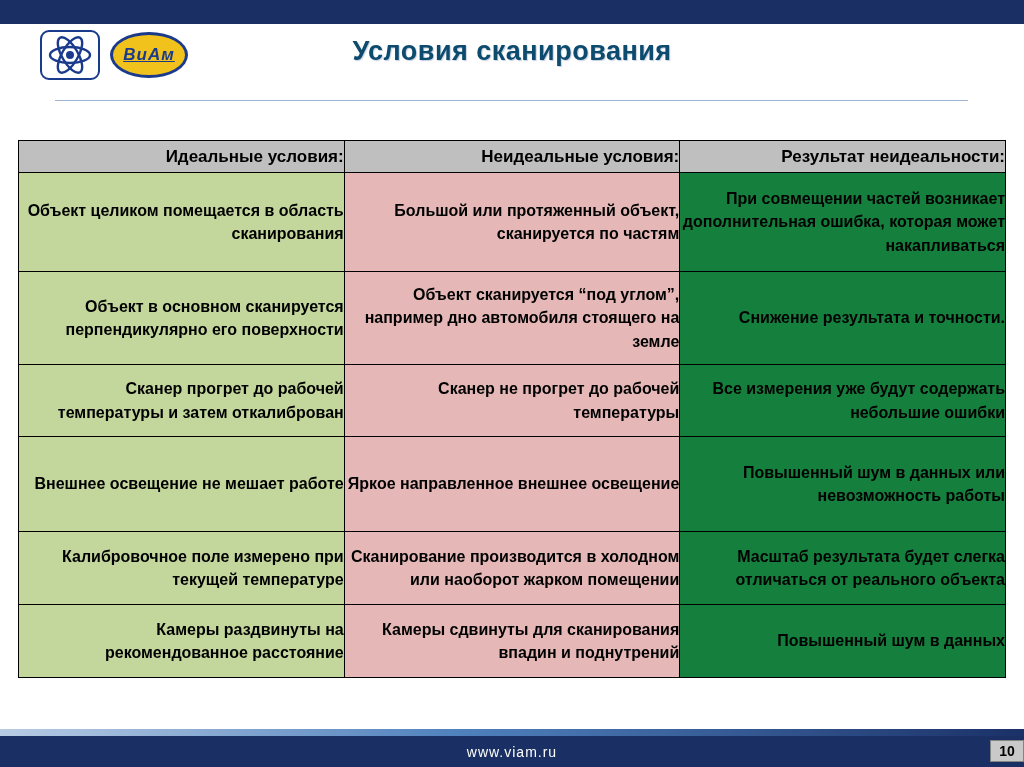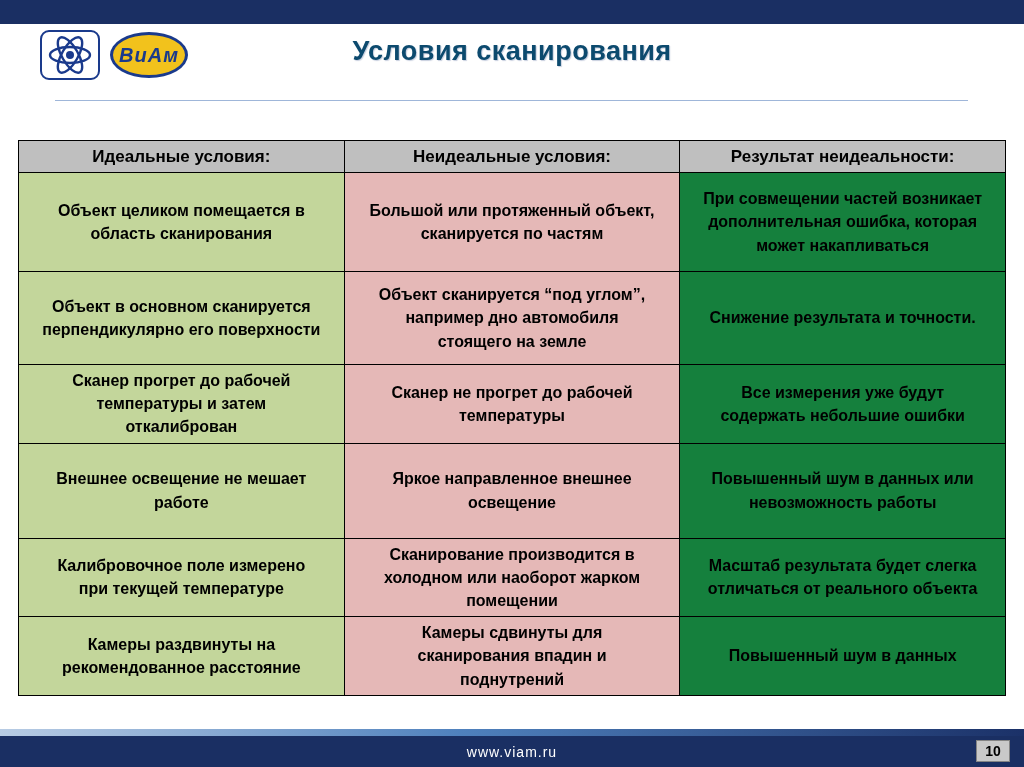--- a/index.html
+++ b/index.html
@@ -6,47 +6,47 @@
   body{
     width:1024px;height:767px;position:relative;overflow:hidden;
     background:#ffffff;font-family:"Liberation Sans", sans-serif;
   }
   .top-strip{position:absolute;top:0;left:0;width:100%;height:24px;background:#1a2f63;}
   .logos{position:absolute;top:30px;left:40px;display:flex;gap:10px;align-items:center;}
   .logo-box{width:60px;height:50px;background:#fff;border:2px solid #1a3a8c;border-radius:9px;
     display:flex;align-items:center;justify-content:center;box-sizing:border-box;}
   .logo-oval{width:78px;height:46px;background:#f2c21c;border:3px solid #1a3a8c;border-radius:50%;
     display:flex;align-items:center;justify-content:center;box-sizing:border-box;}
-  .logo-oval span{font-style:italic;font-weight:bold;font-size:20px;color:#1a3a8c;letter-spacing:1px;}
+  .logo-oval span{font-style:italic;font-weight:bold;font-size:17px;color:#1a3a8c;letter-spacing:1px;text-decoration:underline;}
   .title{position:absolute;top:36px;left:0;width:100%;text-align:center;
     font-size:27px;font-weight:bold;color:#0c4a6e;letter-spacing:0.5px;
     text-shadow:1px 1px 1px rgba(31,61,122,0.25);}
   .rule{position:absolute;top:100px;left:55px;width:913px;height:1px;background:#9fb6d9;}
 
   table.cond{position:absolute;top:140px;left:18px;width:988px;border-collapse:collapse;table-layout:fixed;}
-  .cond th,.cond td{border:1px solid #000;text-align:center;vertical-align:middle;
-    font-weight:bold;color:#000;padding:4px 22px;box-sizing:border-box;margin-left:15px;}
+  .cond th,.cond td{border:1px solid #000;text-align:right;vertical-align:middle;
+    font-weight:bold;color:#000;padding:4px 0;box-sizing:border-box;margin-left:15px;}
   .cond th{background:#bfbfbf;height:32px;font-size:17px;}
   .cond td{font-size:16px;line-height:1.45;}
   .cond tbody tr:nth-child(1){height:99px;}
   .cond tbody tr:nth-child(2){height:93px;}
   .cond tbody tr:nth-child(3){height:72px;}
   .cond tbody tr:nth-child(4){height:95px;}
   .cond tbody tr:nth-child(5){height:73px;}
   .cond tbody tr:nth-child(6){height:73px;}
   .c0{background:#c3d69b;}
   .c1{background:#e5b8b7;}
   .c2{background:#15803d;}
 
   .gradient-line{position:absolute;left:0;width:100%;bottom:31px;height:7px;
     background:linear-gradient(90deg,#b8cce4 0%,#4f81bd 45%,#1b3168 100%);}
   .footer-bar{position:absolute;left:0;width:100%;bottom:0;height:31px;background:#1a2f63;
     display:flex;align-items:center;justify-content:center;}
   .url{color:#ffffff;font-weight:normal;font-size:14px;letter-spacing:1px;}
-  .page-num{position:absolute;right:14px;bottom:5px;width:34px;height:22px;
+  .page-num{position:absolute;right:0;bottom:5px;width:34px;height:22px;
     background:#c9c9c9;border:1px solid #848484;color:#000;font-weight:bold;font-size:14px;
     display:flex;align-items:center;justify-content:center;box-sizing:border-box;}
 </style>
 </head>
 <body>
 
 <div class="slide">
 
   <div class="top-strip"></div>
 

